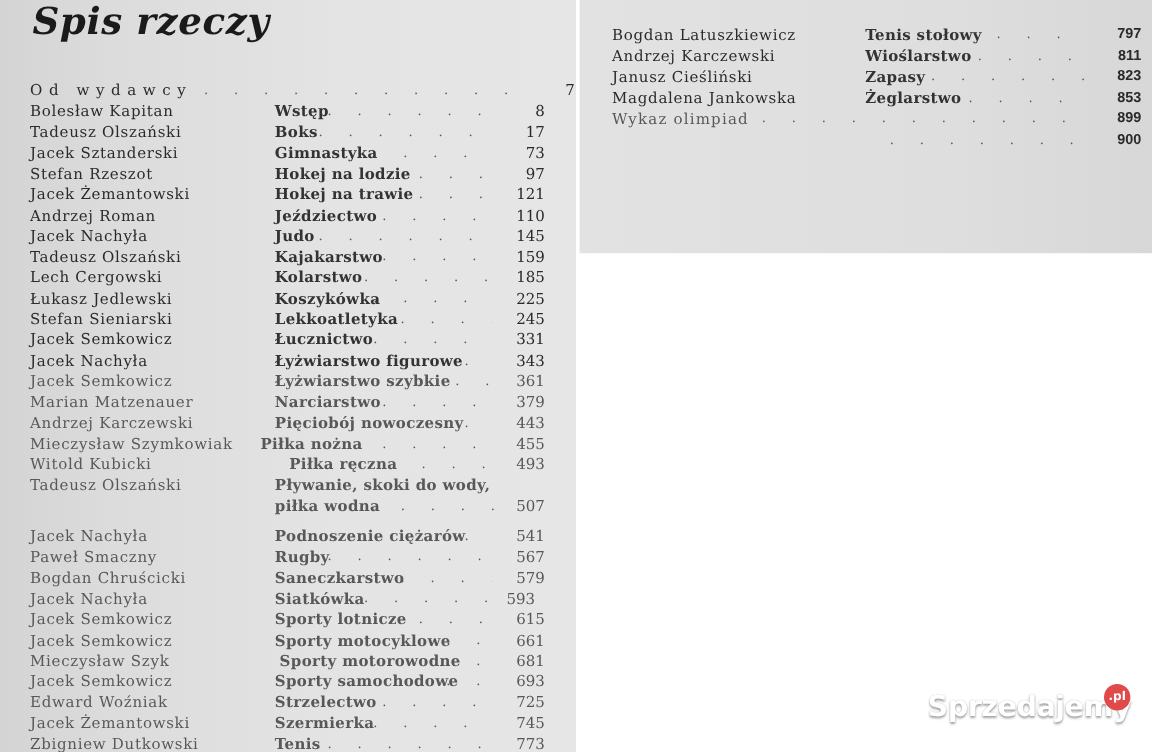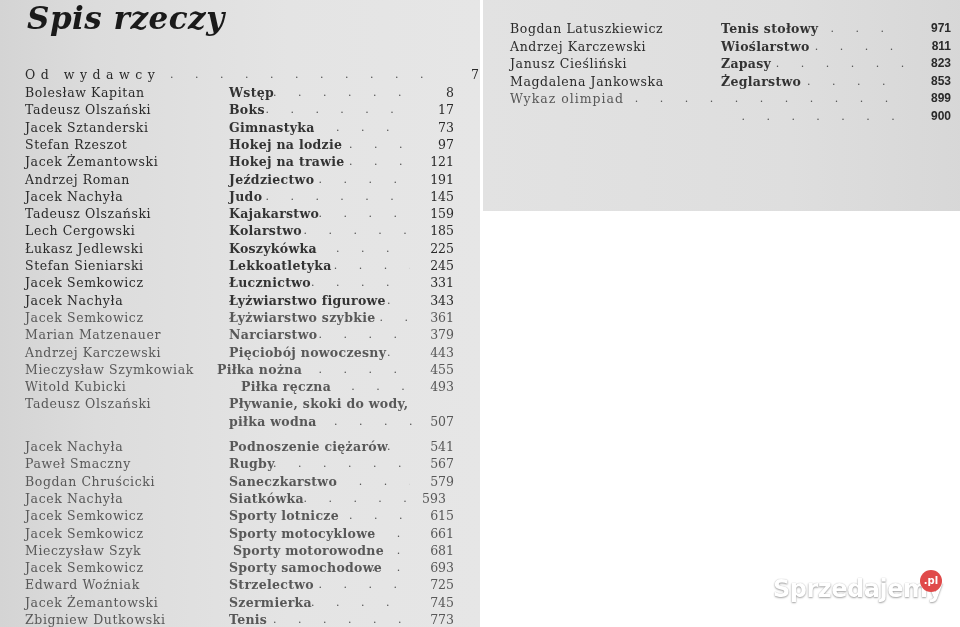--- a/index.html
+++ b/index.html
@@ -84,21 +84,21 @@
       <div class="row" style="left:25px;top:153.20000000000002px;width:430px;">
         <span class="author">Jacek Żemantowski</span>
         <span class="topic" style="left:204px;">Hokej na trawie</span>
         <span class="dots" style="left:324px;width:61px;">. . . . . . . . . . . . . . . . . . . . . . . . . . . . . . . . .</span>
         <span class="page" style="left:389px;">121</span>
       </div>
       <div class="row" style="left:25px;top:170.50000000000003px;width:430px;">
         <span class="author">Andrzej Roman</span>
         <span class="topic" style="left:204px;">Jeździectwo</span>
         <span class="dots" style="left:293.6px;width:91.4px;">. . . . . . . . . . . . . . . . . . . . . . . . . . . . . . . . .</span>
-        <span class="page" style="left:389px;">191</span>
+        <span class="page" style="left:389px;">110</span>
       </div>
       <div class="row" style="left:25px;top:187.80000000000004px;width:430px;">
         <span class="author">Jacek Nachyła</span>
         <span class="topic" style="left:204px;">Judo</span>
         <span class="dots" style="left:240.4px;width:144.6px;">. . . . . . . . . . . . . . . . . . . . . . . . . . . . . . . . .</span>
         <span class="page" style="left:389px;">145</span>
       </div>
       <div class="row" style="left:25px;top:205.10000000000005px;width:430px;">
         <span class="author">Tadeusz Olszański</span>
         <span class="topic" style="left:204px;">Kajakarstwo</span>
@@ -242,21 +242,21 @@
       </div>
     </div>
 </div>
 
 <div class="page-right">
   <div id="right-list">
       <div class="row" style="left:27px;top:20px;width:440px;">
         <span class="author">Bogdan Latuszkiewicz</span>
         <span class="topic" style="left:211px;">Tenis stołowy</span>
         <span class="dots" style="left:320.4px;width:74.60000000000001px;">. . . . . . . . . . . . . . . . . . . . . . . . . . . . . . . . .</span>
-        <span class="page right-num" style="left:401px;">971</span>
+        <span class="page right-num" style="left:401px;">797</span>
       </div>
       <div class="row" style="left:27px;top:37.5px;width:440px;">
         <span class="author">Andrzej Karczewski</span>
         <span class="topic" style="left:211px;">Wioślarstwo</span>
         <span class="dots" style="left:304.8px;width:90.2px;">. . . . . . . . . . . . . . . . . . . . . . . . . . . . . . . . .</span>
         <span class="page right-num" style="left:401px;">811</span>
       </div>
       <div class="row" style="left:27px;top:55px;width:440px;">
         <span class="author">Janusz Cieśliński</span>
         <span class="topic" style="left:211px;">Zapasy</span>

